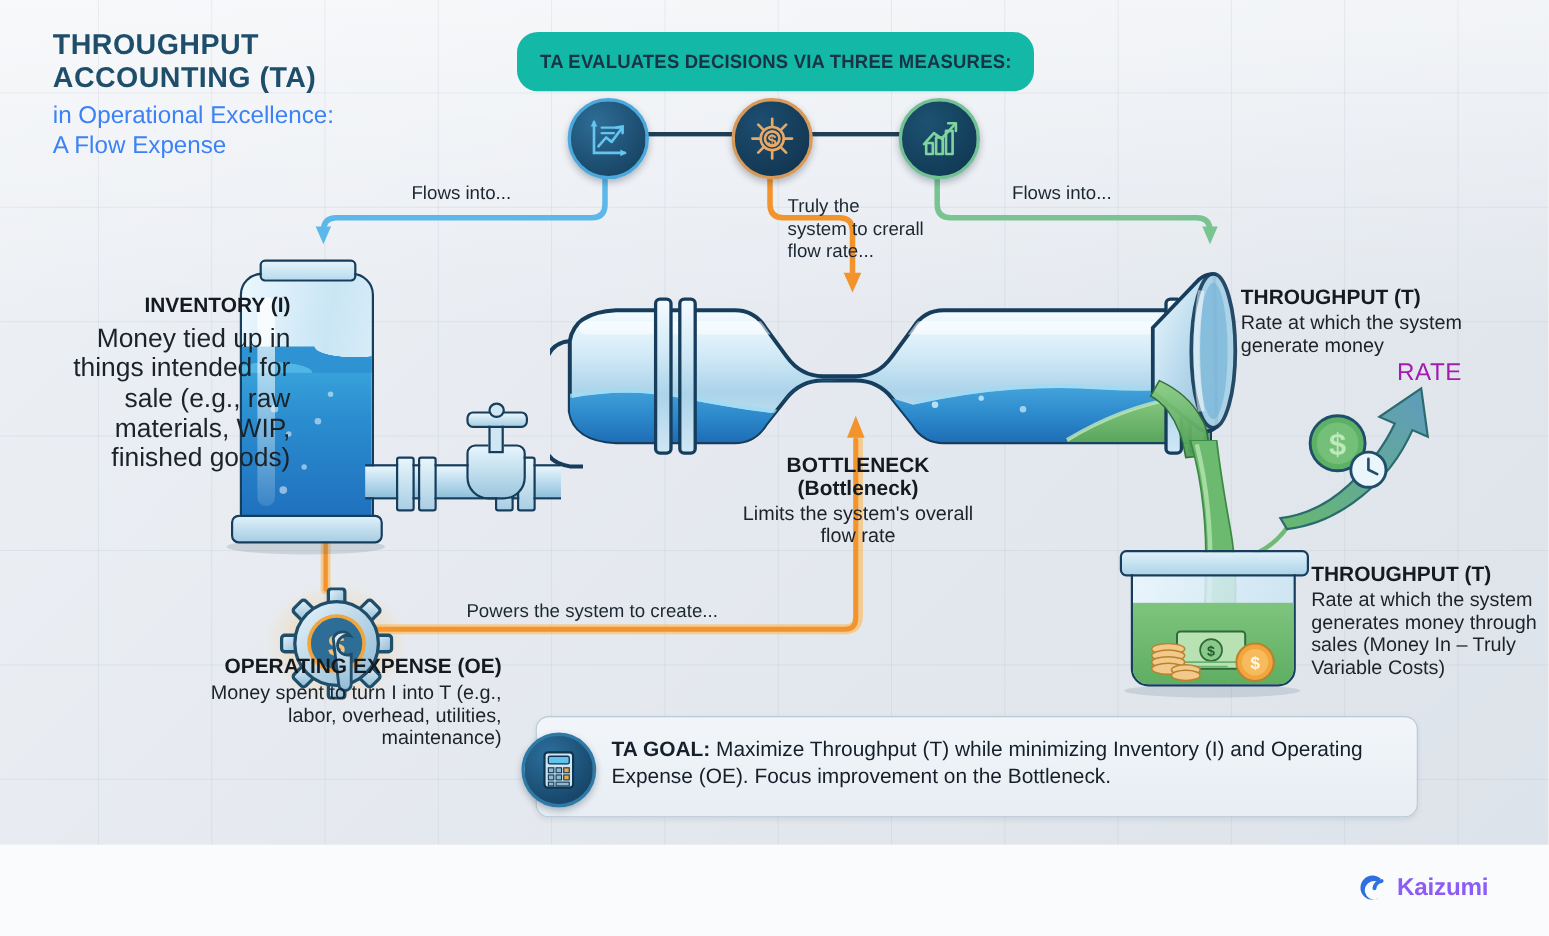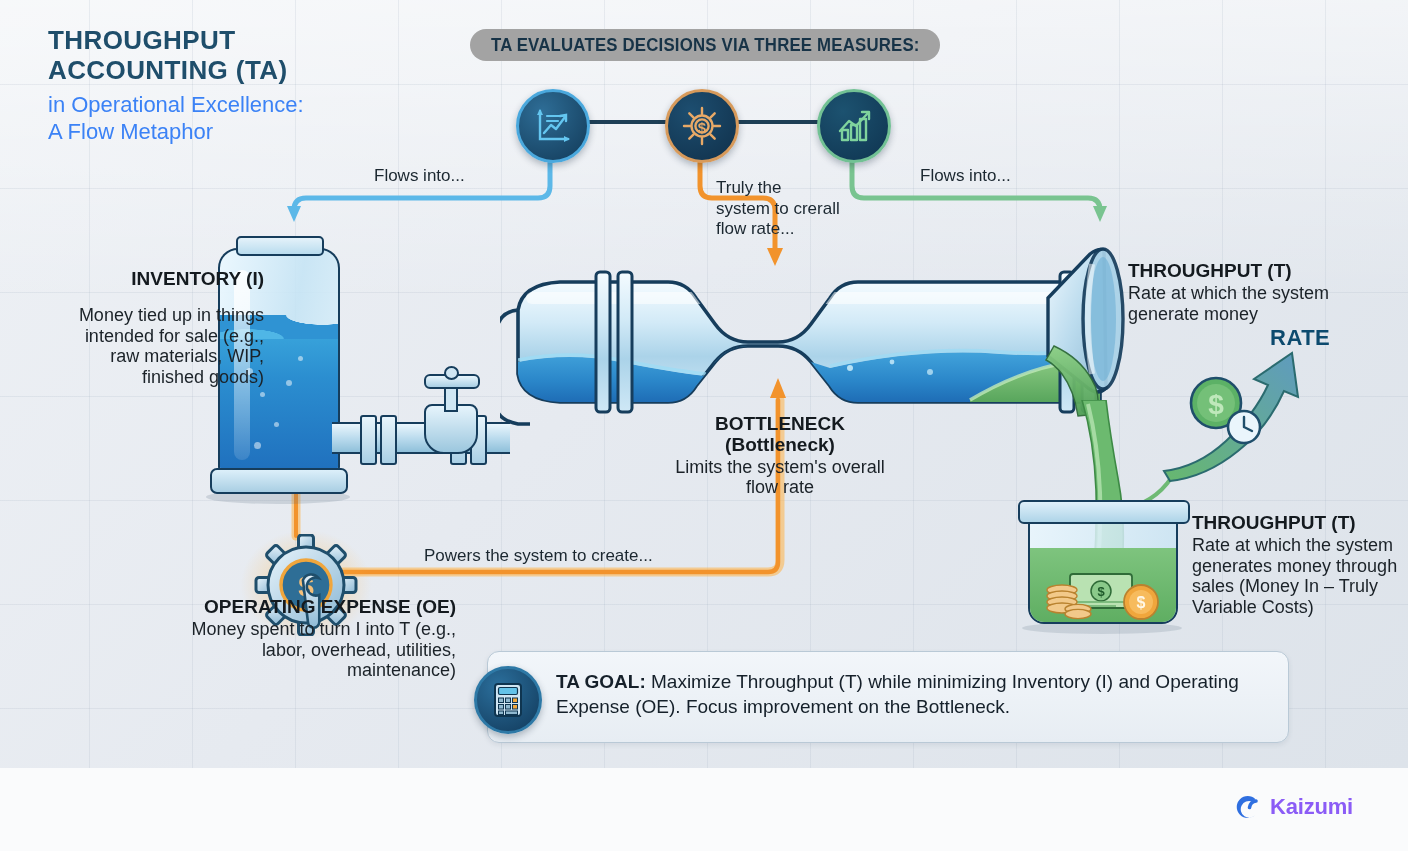--- a/index.html
+++ b/index.html
@@ -18,22 +18,22 @@
     background-position:-14px -20px;
   }
   #footer{position:absolute;left:0;top:768px;width:1408px;height:83px;background:#fafbfc;}
   .abs{position:absolute;}
 
   
   #title{left:48px;top:26px;width:420px;}
   #title .t1{font-size:26px;font-weight:bold;color:#1f4e6b;letter-spacing:.4px;line-height:1.14;}
   #title .t2{margin-top:7px;font-size:22px;color:#3b82f6;line-height:1.22;font-weight:400;}
 
-  #banner{left:470px;top:29px;width:470px;height:32px;border-radius:19px;
-    background:#a3a3a3;display:flex;align-items:center;justify-content:center;}
+  #banner{left:470px;top:29px;width:470px;height:54px;border-radius:19px;
+    background:#14b8a6;display:flex;align-items:center;justify-content:center;}
   #banner span{font-size:17.5px;font-weight:bold;color:#173347;letter-spacing:.2px;
      font-family:"Liberation Sans",sans-serif;transform:scaleX(.96);}
 
   
   .circ{width:68px;height:68px;border-radius:50%;display:flex;align-items:center;justify-content:center;
         box-shadow:0 3px 7px rgba(20,40,60,.3);}
   #circ1{left:516px;top:89px;background:radial-gradient(circle at 34% 28%,#2e6d96,#123a58);border:3px solid #4aa8dd;}
   #circ2{left:665px;top:89px;background:radial-gradient(circle at 34% 28%,#1d4e70,#10304a);border:3px solid #d79a5b;}
   #circ3{left:817px;top:89px;background:radial-gradient(circle at 34% 28%,#1c5270,#0f3450);border:3px solid #72c194;}
   .cline{height:4px;background:#1e3f56;top:120px;}
@@ -93,34 +93,34 @@
   #bucketfill{position:absolute;left:0;right:0;bottom:0;height:74px;
      background:linear-gradient(180deg,#7ec47e,#5fae62);}
   #bucketshadow{position:absolute;left:4px;top:122px;width:160px;height:12px;border-radius:50%;
      background:rgba(90,110,130,.18);}
 
   
   .block .h{font-weight:bold;color:#141a1f;}
   .block .p{color:#1b2228;}
   #inv{left:52px;top:268px;width:212px;text-align:right;}
   #inv .h{font-size:19px;}
-  #inv .p{font-size:18px;line-height:1.14;margin-top:15px;}
+  #inv .p{font-size:24px;line-height:1.14;margin-top:4px;}
   #bneck{left:664px;top:414px;width:232px;text-align:center;}
   #bneck .h{font-size:19px;line-height:1.1;}
   #bneck .p{font-size:18px;line-height:1.14;margin-top:1px;}
   #oe{left:160px;top:596px;width:296px;text-align:right;}
   #oe .h{font-size:19px;}
   #oe .p{font-size:18px;line-height:1.14;margin-top:1px;}
   #tp1{left:1128px;top:260px;width:220px;}
   #tp1 .h{font-size:19px;}
   #tp1 .p{font-size:18px;line-height:1.14;margin-top:1px;}
   #tp2{left:1192px;top:512px;width:216px;}
   #tp2 .h{font-size:19px;}
   #tp2 .p{font-size:18px;line-height:1.14;margin-top:1px;}
-  #ratelbl{left:1270px;top:325px;font-size:22px;font-weight:bold;color:#0c4a6e;letter-spacing:.5px;}
+  #ratelbl{left:1270px;top:325px;font-size:22px;font-weight:normal;color:#a21caf;letter-spacing:.5px;}
 
   
   #oegear{left:254px;top:534px;width:104px;height:102px;}
   #oeglow{left:236px;top:526px;width:140px;height:118px;border-radius:50%;
      background:radial-gradient(ellipse at center,rgba(255,178,60,.5),rgba(255,178,60,0) 66%);}
 
   
   #goal{left:487px;top:651px;width:800px;height:90px;border-radius:12px;
      background:linear-gradient(180deg,#f2f6fa,#e7edf3);border:1.5px solid #b9c9d6;
      box-shadow:0 2px 5px rgba(60,80,100,.1);}
@@ -164,21 +164,21 @@
     <path d="M296,492 L296,536" fill="none" stroke="#f2932c" stroke-width="4" stroke-linecap="round"></path>
 
     <path d="M1128,508 Q1160,500 1176,470" fill="none" stroke="#6fba74" stroke-width="4"></path>
   </svg>
 
   <div class="abs" id="title">
     <div class="t1"><span>THROUGHPUT</span></div>
     <div class="t1"><span>ACCOUNTING (TA)</span></div>
     <div class="t2">
       <div>in Operational Excellence:</div>
-      <div>A Flow Metaphor</div>
+      <div>A Flow Expense</div>
     </div>
   </div>
 
   <div class="abs" id="banner">
     <span>TA EVALUATES DECISIONS VIA THREE MEASURES:</span>
   </div>
 
   <div class="abs cline" id="cl1"></div>
   <div class="abs cline" id="cl2"></div>
 

